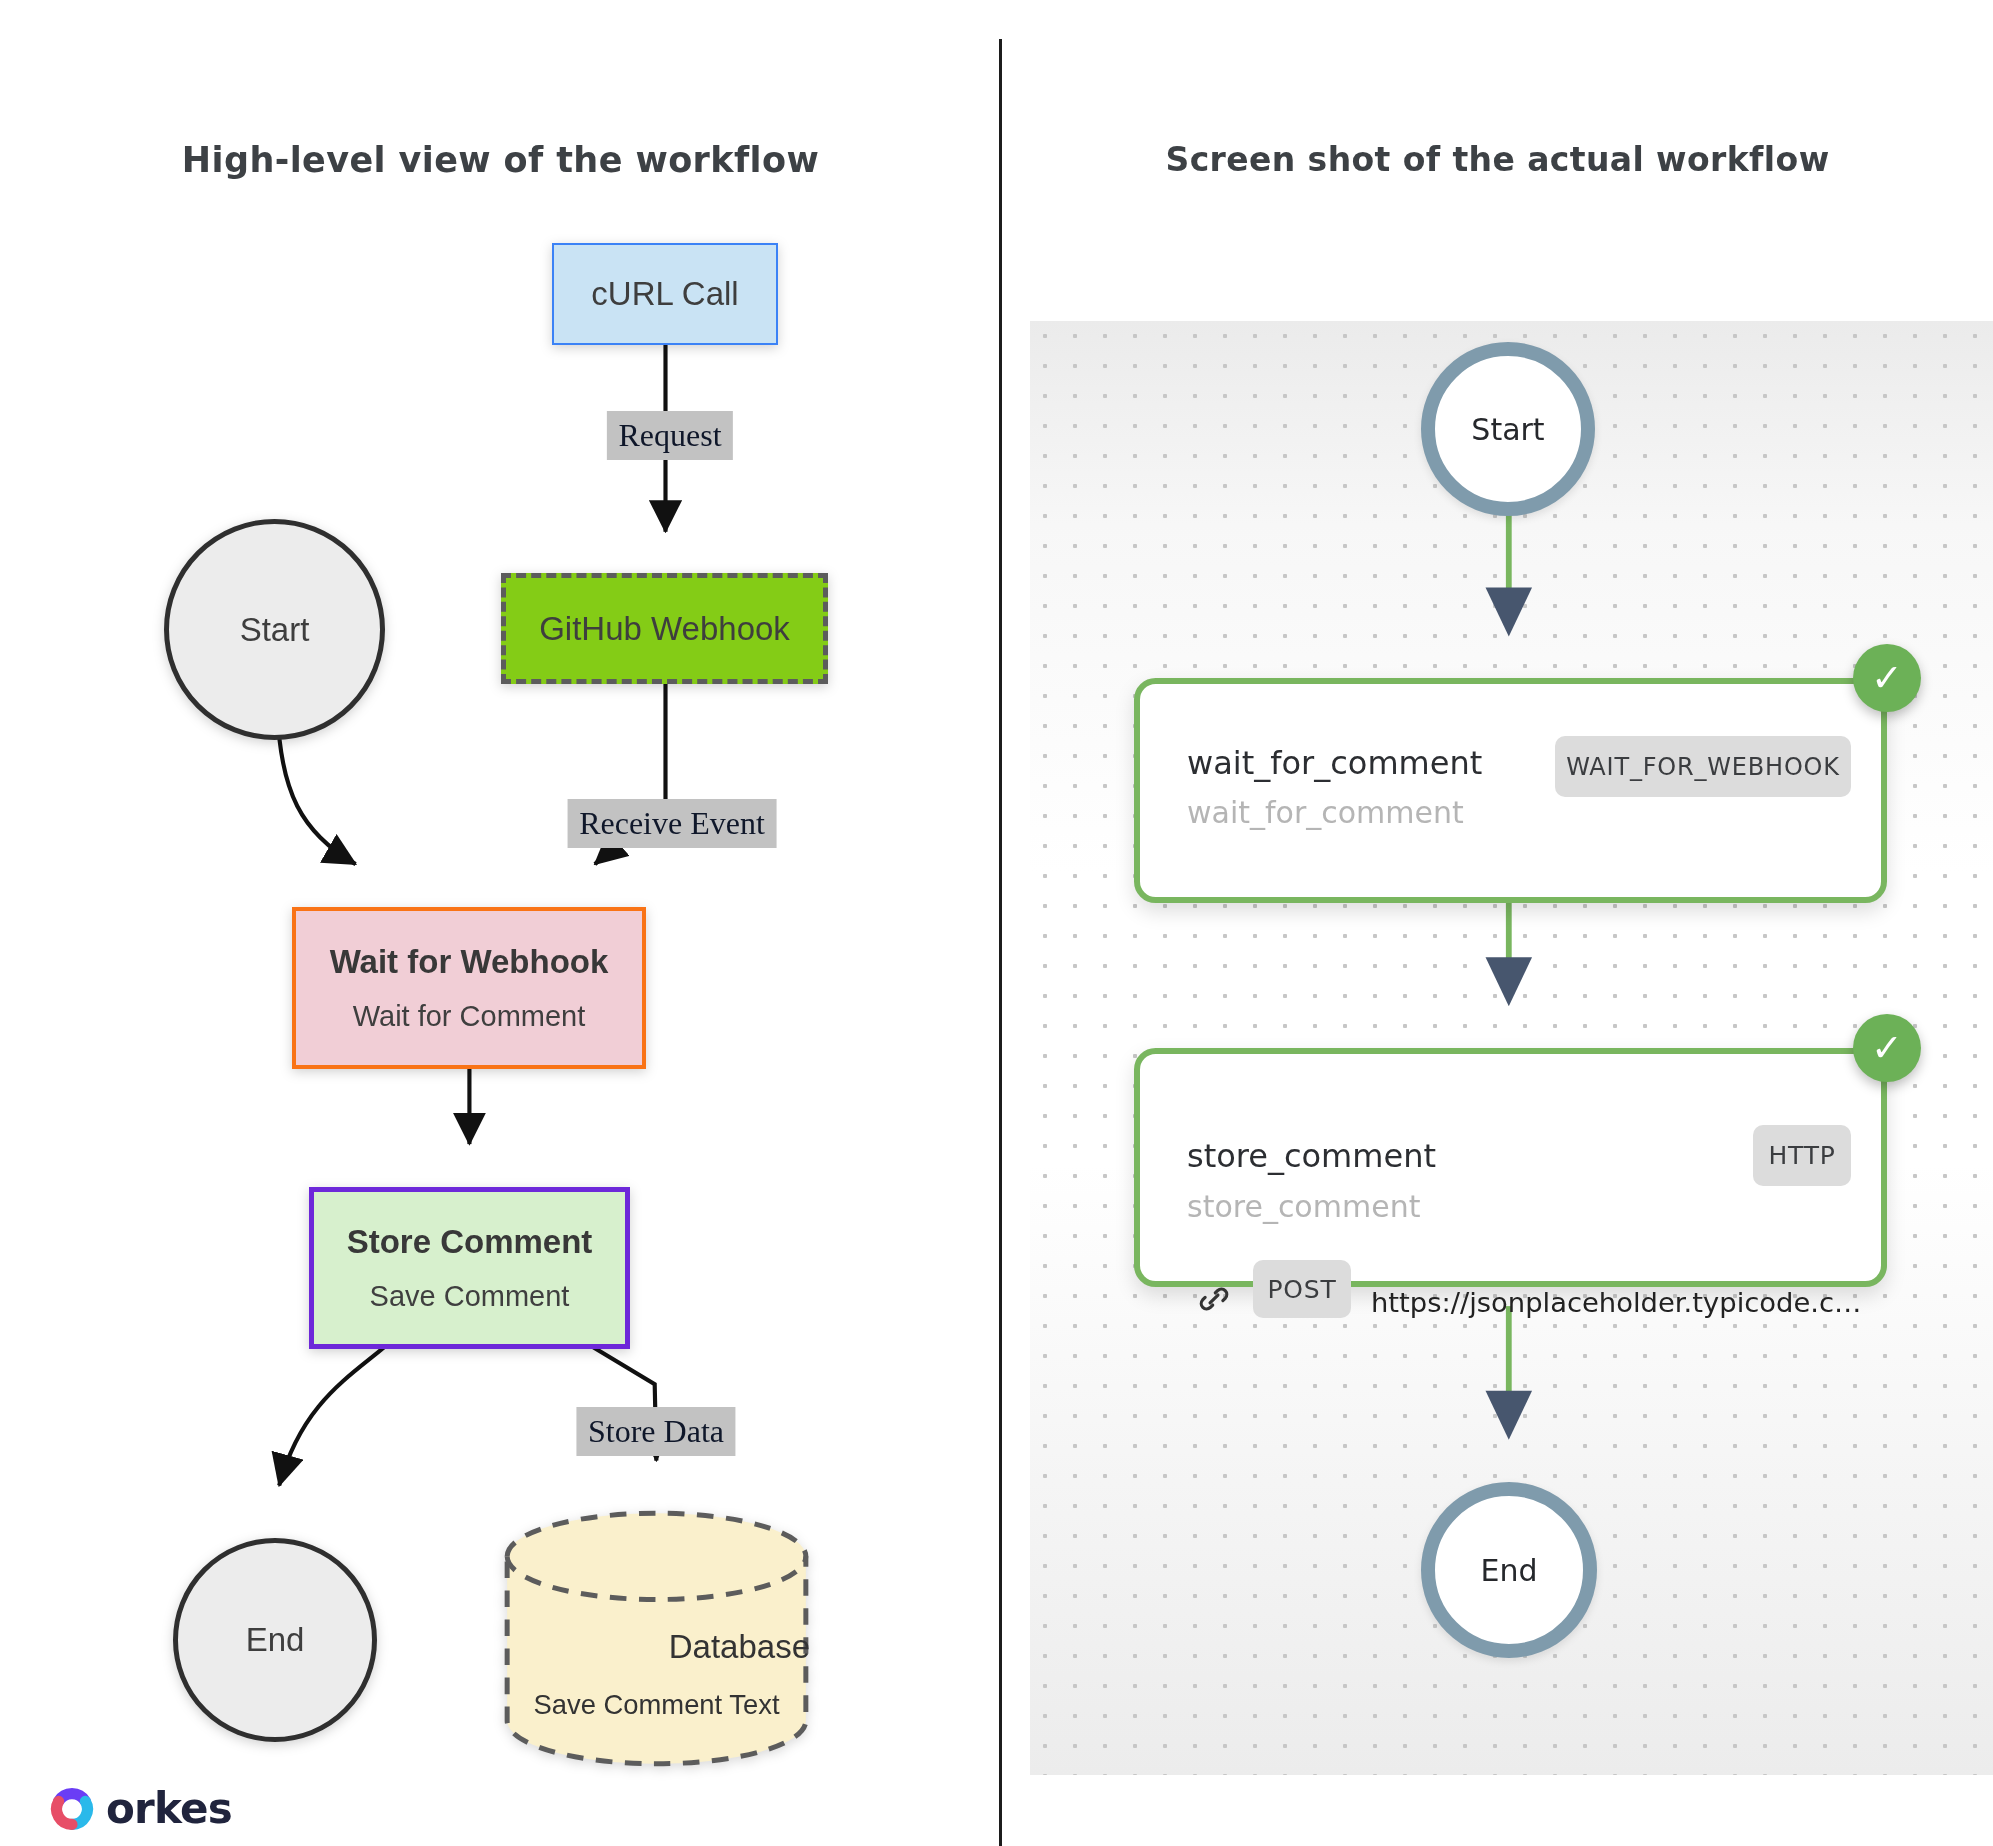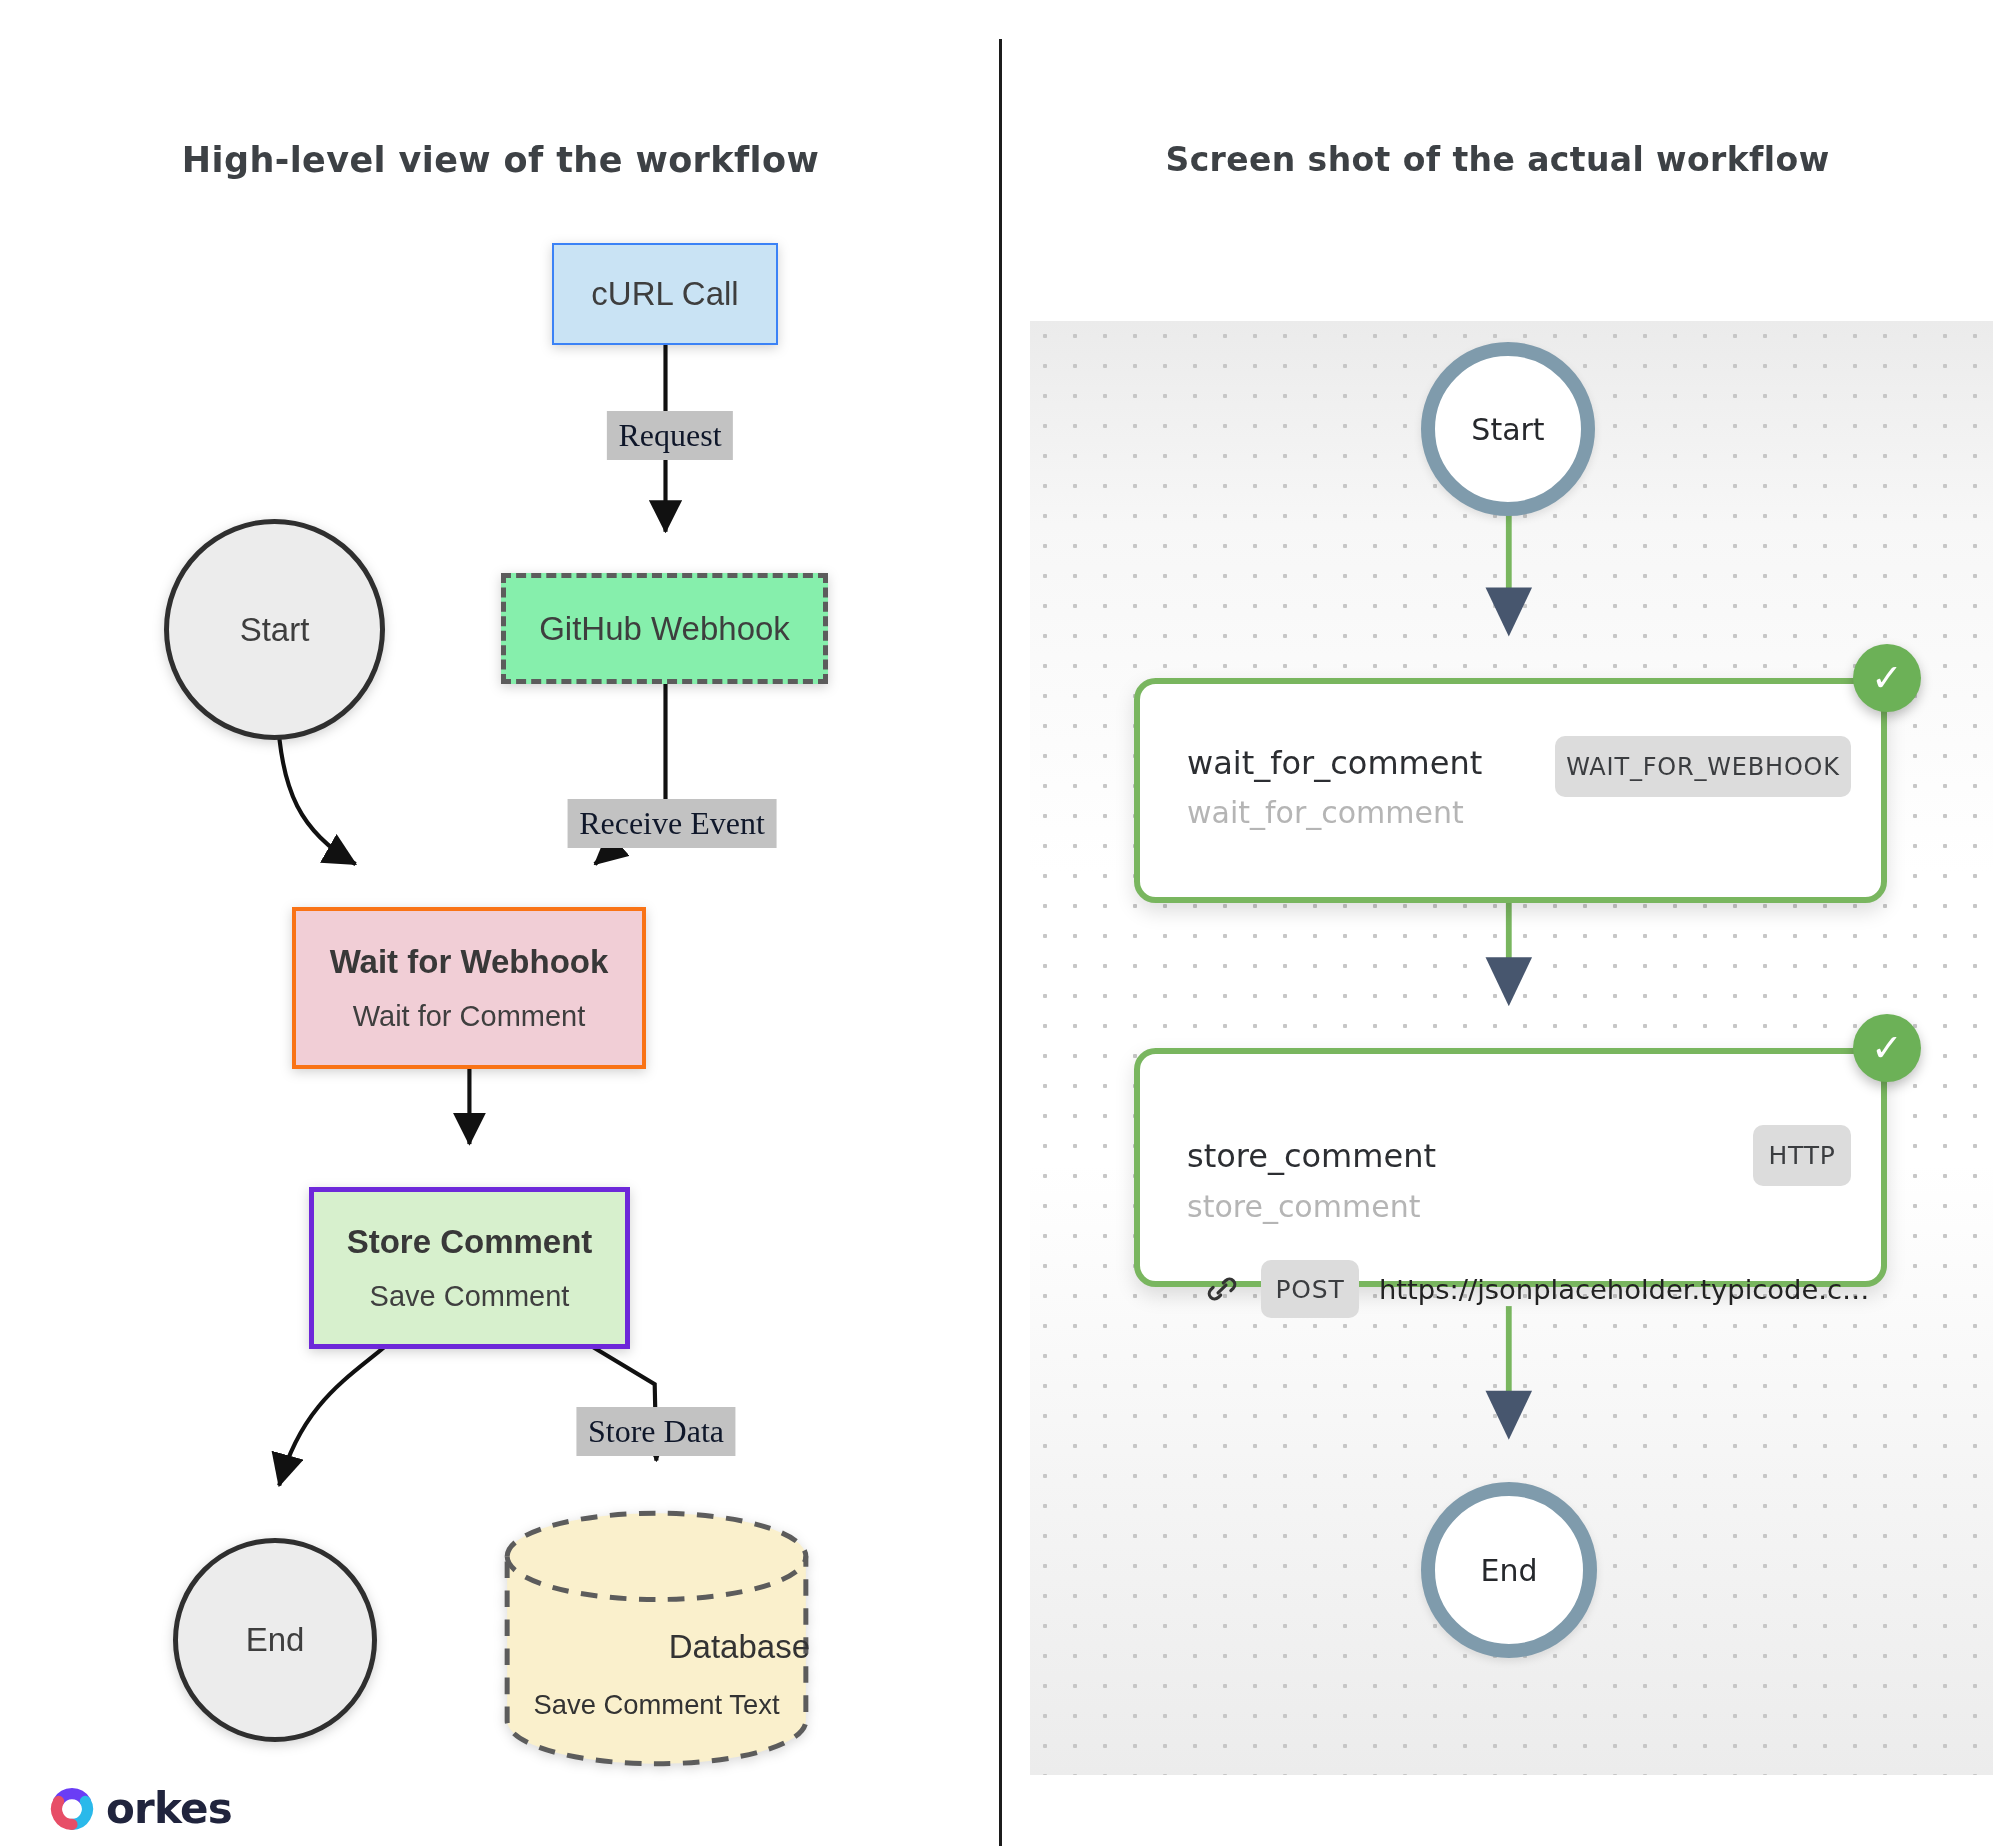--- a/index.html
+++ b/index.html
@@ -13,21 +13,21 @@
   
   .panel-title{top:101px;font-size:35px;font-weight:bold;color:#3d4145;text-align:center;letter-spacing:0.4px;}
   .panel-title.left{left:0;width:1001px;}
   .panel-title.right{left:1001px;width:993px;font-size:33px;}
 
   
   .fc-box{display:flex;flex-direction:column;align-items:center;justify-content:center;
           font-family:"Liberation Sans",sans-serif;color:#3e3e3e;text-align:center;
           filter:drop-shadow(0 3.3px 5.8px rgba(0,0,0,.18));box-sizing:border-box;z-index:2;}
   .curl{left:552px;top:204px;width:226px;height:102px;background:#c9e3f4;border:2px solid #3b82f6;font-size:33px;}
-  .webhook{left:501px;top:534px;width:327px;height:111px;background:#86efac;border:5px dashed #5c5c5c;font-size:33px;}
+  .webhook{left:501px;top:534px;width:327px;height:111px;background:#84cc16;border:5px dashed #5c5c5c;font-size:33px;}
   .waitbox{left:292px;top:868px;width:354px;height:162px;background:#f1ced6;border:4px solid #f97316;}
   .storebox{left:309px;top:1148px;width:321px;height:162px;background:#d7f0cd;border:5px solid #6d28d9;}
   .fc-title{font-size:33px;font-weight:bold;color:#383838;}
   .fc-sub{font-size:29px;color:#3f3f3f;margin-top:18.3px;}
   .fc-circle{border-radius:50%;background:#ececec;border:5.8px solid #2f2f2f;display:flex;align-items:center;
              justify-content:center;font-family:"Liberation Sans",sans-serif;font-size:33px;color:#3e3e3e;
              filter:drop-shadow(0 3.3px 5.8px rgba(0,0,0,.18));box-sizing:border-box;z-index:2;}
   .startL{left:164px;top:480px;width:221px;height:221px;}
   .endL{left:173px;top:1499px;width:204px;height:204px;}
 
@@ -59,21 +59,21 @@
   .task-card{background:#ffffff;border:6.6px solid #79b65f;border-radius:21.6px;box-sizing:border-box;z-index:2;
              box-shadow:0 8.3px 20px rgba(0,0,0,.13);}
   .card1{left:1134px;top:639px;width:753px;height:225px;}
   .card2{left:1134px;top:1009px;width:753px;height:239px;}
   .task-name{position:absolute;left:47px;font-size:32px;color:#2c2e32;}
   .task-ref{position:absolute;left:47px;font-size:30px;color:#b5b5b5;}
   .badge{position:absolute;background:#dcdcdc;border-radius:10px;color:#3b3d40;display:flex;align-items:center;
          justify-content:center;letter-spacing:0.8px;}
   .badge.type1{right:30px;top:52px;width:296px;height:61px;font-size:24px;}
   .badge.type2{right:30px;top:71px;width:98px;height:61px;font-size:25px;}
-  .post-row{position:absolute;left:63px;top:206px;display:flex;align-items:center;gap:20px;}
+  .post-row{position:absolute;left:55px;top:206px;display:flex;align-items:flex-end;gap:20px;}
   .badge.method{position:static;width:98px;height:58px;font-size:25px;}
   .url{font-size:27.4px;color:#222;white-space:nowrap;}
   .check{position:absolute;width:68px;height:68px;border-radius:50%;background:#6cb157;color:#ffffff;
          display:flex;align-items:center;justify-content:center;font-size:38px;z-index:3;
          box-shadow:0 5px 11.6px rgba(0,0,0,.25);}
   .check1{left:1853px;top:605px;}
   .check2{left:1853px;top:975px;}
 
   svg.overlay{position:absolute;left:0;top:0;width:1994px;height:1847px;z-index:1;pointer-events:none;}
 </style>

